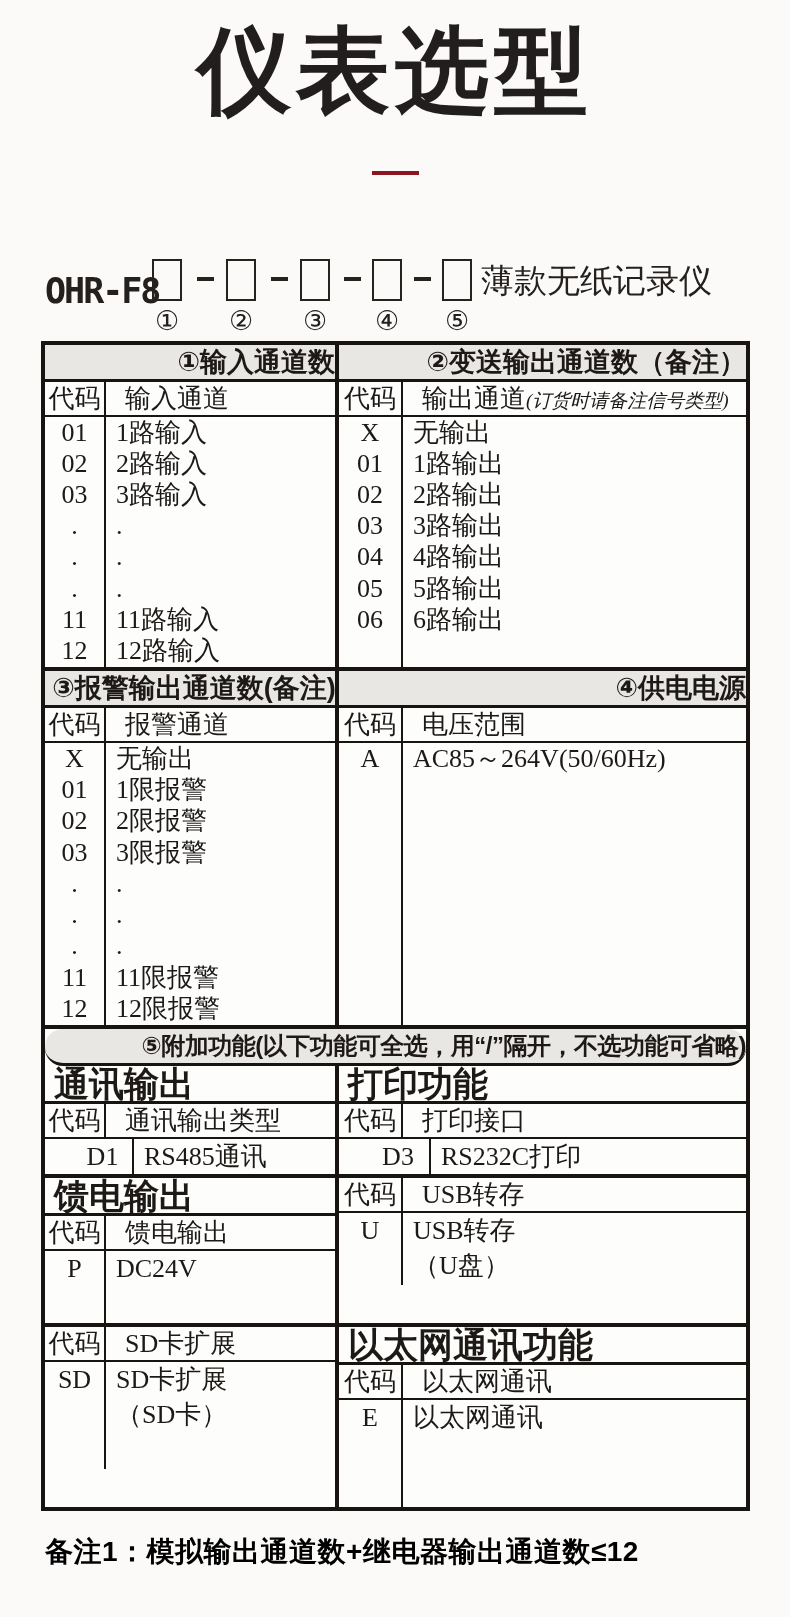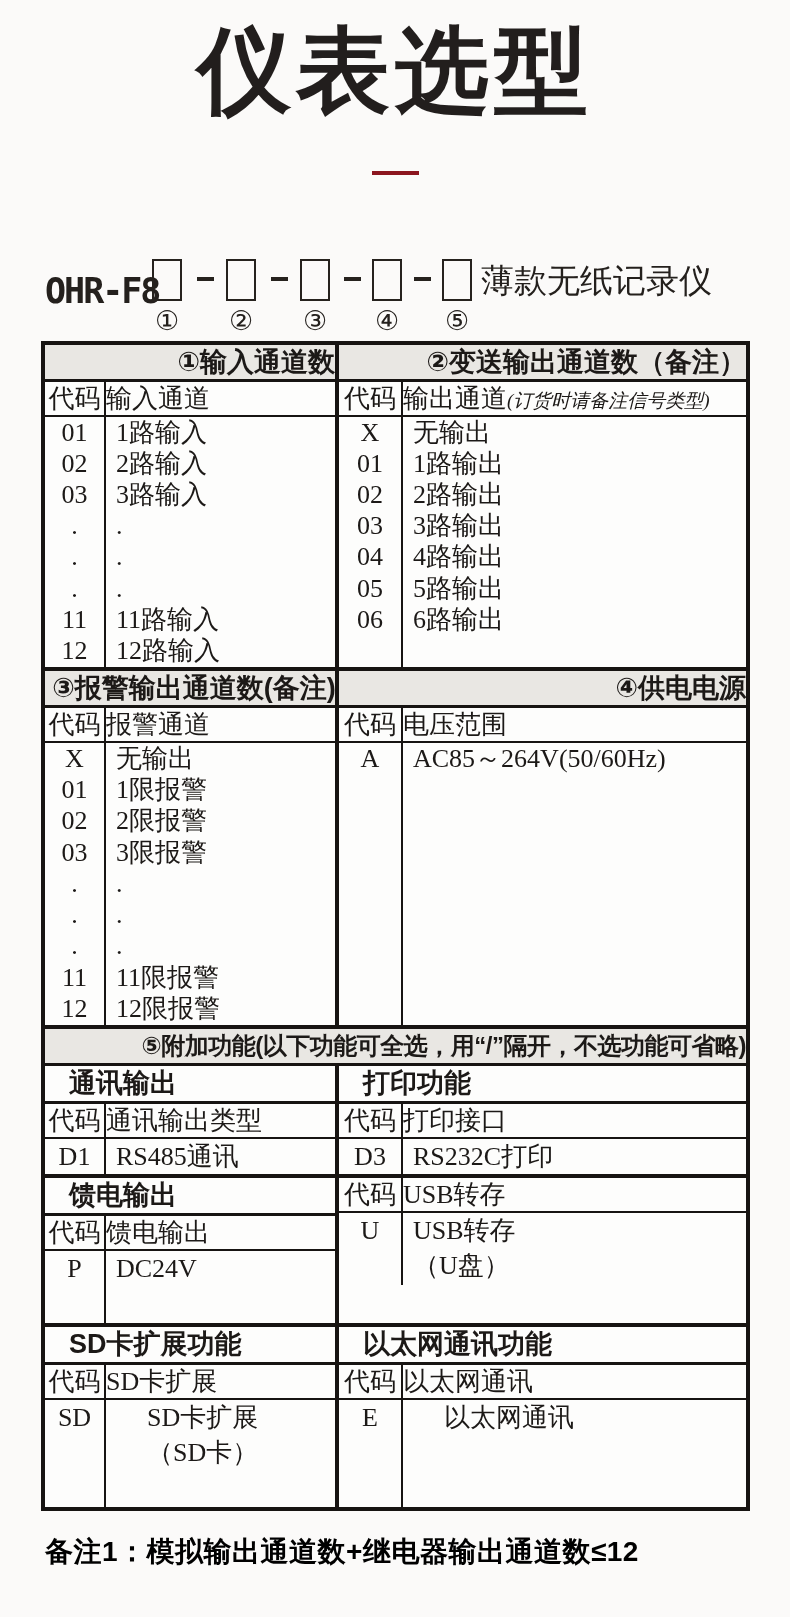--- a/index.html
+++ b/index.html
@@ -57,54 +57,54 @@
   .hr{flex:1;min-width:0;}
   .hsep{height:4px;background:var(--border-dark);}
 
   .sec-h{
     height:34px;line-height:34px;
     background:var(--header-gray);
     border-bottom:3px solid var(--border-dark);
     font-weight:bold;font-size:27px;
     padding-left:7px;white-space:nowrap;overflow:hidden;text-align:right;
   }
-  .s5h{font-size:24px;padding-left:22px;letter-spacing:-0.5px;}
+  .s5h{font-size:24px;padding-left:22px;letter-spacing:-0.5px;border-radius:18px;}
   .sub-h{
     height:35px;line-height:35px;
-    font-weight:bold;font-size:27px;
-    padding-left:24px;border-bottom:3px solid var(--border-dark);
+    font-weight:bold;font-size:35px;
+    padding-left:9px;border-bottom:3px solid var(--border-dark);
     white-space:nowrap;overflow:hidden;
   }
   .col-row{
     display:flex;height:33px;line-height:33px;
     border-bottom:2px solid var(--border-dark);
     font-size:26px;
     font-family:"Liberation Serif","DejaVu Serif",serif;
   }
   .col-row .dcode{border-right:2px solid var(--border-dark);text-align:center;flex:none;}
-  .col-row .dlabel{padding-left:0;white-space:nowrap;overflow:hidden;}
+  .col-row .dlabel{padding-left:19px;white-space:nowrap;overflow:hidden;}
   .hl .dcode{width:59px;}
   .hr .dcode{width:62px;}
   .small{font-size:19px;font-style:italic;}
 
   .data-area{
     position:relative;font-size:26px;
     font-family:"Liberation Serif","DejaVu Serif",serif;
   }
   .vline{position:absolute;top:0;bottom:0;width:2px;background:var(--border-dark);}
   .hl .vline{left:59px;}
   .hr .vline{left:62px;}
   .drow{display:flex;}
   .drow .dcode{text-align:center;flex:none;}
   .drow .dlabel{padding-left:12px;white-space:nowrap;}
   .h250{height:250px;}.h250 .drow{height:31.2px;line-height:31.2px;}
   .h282{height:282px;}.h282 .drow{height:31.3px;line-height:31.3px;}
-  .h35{height:35px;}.h35 .drow{height:35px;line-height:35px;}
+  .h35{height:35px;margin-left:28px;}.h35 .drow{height:35px;line-height:35px;}
   .h72{height:72px;}.h72 .drow{line-height:35px;}
-  .h107{height:107px;}.h107 .drow{line-height:35px;gap:31px;}
+  .h107{height:107px;}.h107 .drow{line-height:35px;}
   .multi{display:flex;flex-direction:column;}
 
   
   .note{
     margin:22px 0 0 45px;
     font-size:28px;font-weight:bold;letter-spacing:0.5px;
     color:#000000;white-space:nowrap;
   }
 </style>
 </head>
@@ -355,21 +355,20 @@
             </span>
           </div>
         </div>
       </div>
     </div>
 
     <div class="hsep"></div>
 
     <div class="pair">
       <div class="hl">
-        <div class="sub-h">SD卡扩展功能</div>
         <div class="col-row">
           <span class="dcode">代码</span>
           <span class="dlabel">SD卡扩展</span>
         </div>
         <div class="data-area h107">
           <span class="vline"></span>
           <div class="drow">
             <span class="dcode">SD</span>
             <span class="dlabel multi">
               <span>SD卡扩展</span>

